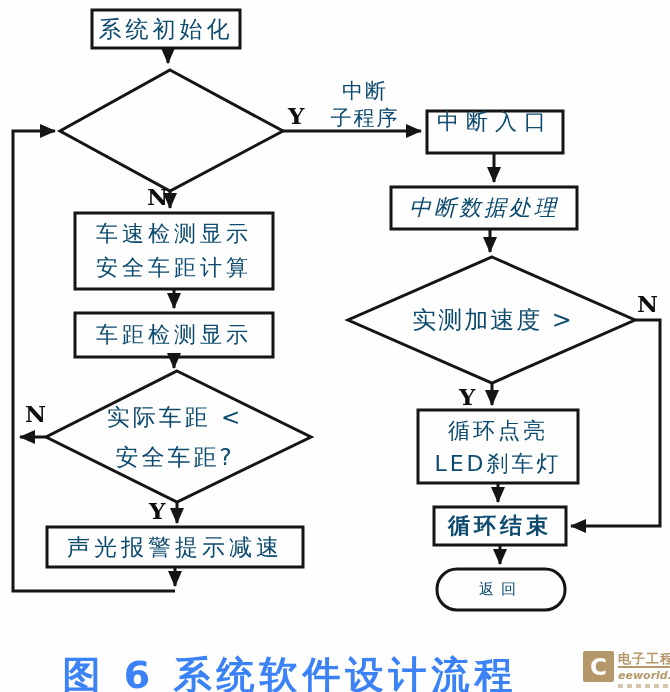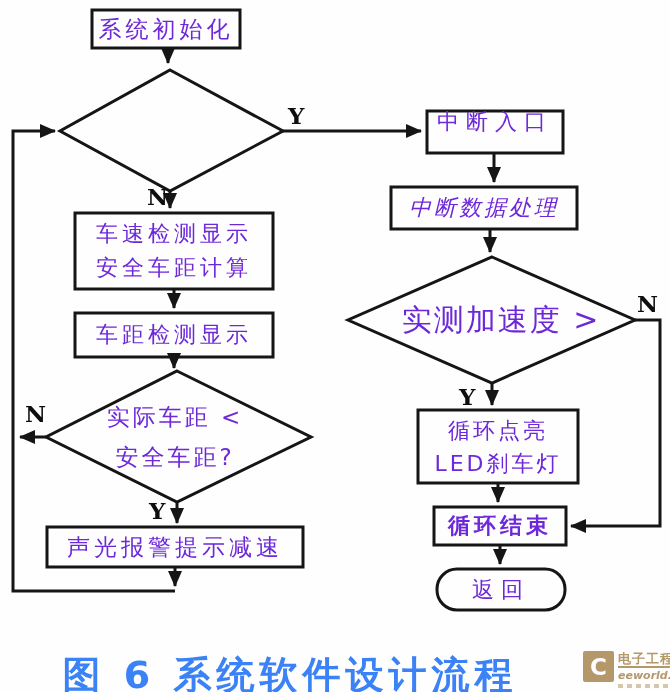--- a/index.html
+++ b/index.html
@@ -3,21 +3,21 @@
 <meta charset="utf-8">
 <style>
   html,body{margin:0;padding:0;background:#ffffff;}
   .stage{
     position:relative;width:670px;height:692px;background:#fefefe;
     font-family:"DejaVu Sans",sans-serif;overflow:hidden;
   }
   .layer{position:absolute;left:0;top:0;}
   .lbl{
     position:absolute;display:flex;flex-direction:column;align-items:center;
-    justify-content:center;text-align:center;color:#6d28d9;
+    justify-content:center;text-align:center;color:#0c4a6e;
   }
   .lbl .ln{display:block;}
   .yn{
     position:absolute;font-family:"DejaVu Serif",serif;font-weight:bold;
     font-size:23px;color:#0e0e0e;line-height:1;
   }
   .caption{
     position:absolute;left:60px;top:650px;width:460px;text-align:center;
     font-weight:bold;font-size:38px;letter-spacing:5px;color:#3b82f6;
   }
@@ -95,40 +95,44 @@
     <span class="ln">实际车距 &lt;</span>
     <span class="ln">安全车距?</span>
   </div>
 
   <div class="lbl" style="left:49px;top:529px;width:252px;height:36px;font-size:23px;letter-spacing:4px;">声光报警提示减速</div>
 
   <div class="lbl" style="left:429px;top:103px;width:132px;height:38px;font-size:22px;letter-spacing:7px;">中断入口</div>
 
   <div class="lbl" style="left:393px;top:189px;width:182px;height:38px;font-size:22px;letter-spacing:3px;font-style:italic;">中断数据处理</div>
 
-  <div class="lbl" style="left:368px;top:282px;width:266px;height:76px;font-size:30px;line-height:38px;letter-spacing:2px;">
+  <div class="lbl" style="left:360px;top:282px;width:266px;height:76px;font-size:24px;line-height:38px;letter-spacing:2px;">
     <span class="ln">实测加速度 &gt;</span>
   </div>
 
   <div class="lbl" style="left:420px;top:414px;width:156px;height:66px;font-size:22px;line-height:33px;letter-spacing:3px;">
     <span class="ln">循环点亮</span>
     <span class="ln">LED刹车灯</span>
   </div>
 
   <div class="lbl" style="left:436px;top:509px;width:128px;height:34px;font-size:22px;letter-spacing:4px;font-weight:bold;">循环结束</div>
 
-  <div class="lbl" style="left:439px;top:571px;width:124px;height:37px;font-size:22px;letter-spacing:7px;">返回</div>
+  <div class="lbl" style="left:439px;top:571px;width:124px;height:37px;font-size:15px;letter-spacing:7px;">返回</div>
 
   <div class="yn" style="left:288px;top:104px;">Y</div>
   <div class="yn" style="left:147px;top:185px;">N</div>
   <div class="yn" style="left:25px;top:402px;">N</div>
   <div class="yn" style="left:149px;top:499px;">Y</div>
   <div class="yn" style="left:637px;top:292px;">N</div>
   <div class="yn" style="left:459px;top:385px;">Y</div>
 
+  <div class="lbl" style="left:314px;top:77px;width:102px;height:56px;font-size:21px;line-height:27px;letter-spacing:2px;">
+    <span class="ln">中断</span>
+    <span class="ln">子程序</span>
+  </div>
 
   <div class="caption">图 6  系统软件设计流程</div>
 
   <div class="wm">
     <div class="wm-icon" style="background:#b5986a;">C</div>
     <div class="wm-text">
       <span class="wm-title" style="color:#b5986a;">电子工程世界</span>
       <span class="wm-url" style="color:#b5986a;border-color:#b5986a;">eeworld.com.cn</span>
       <span class="wm-tagline"></span>
     </div>

